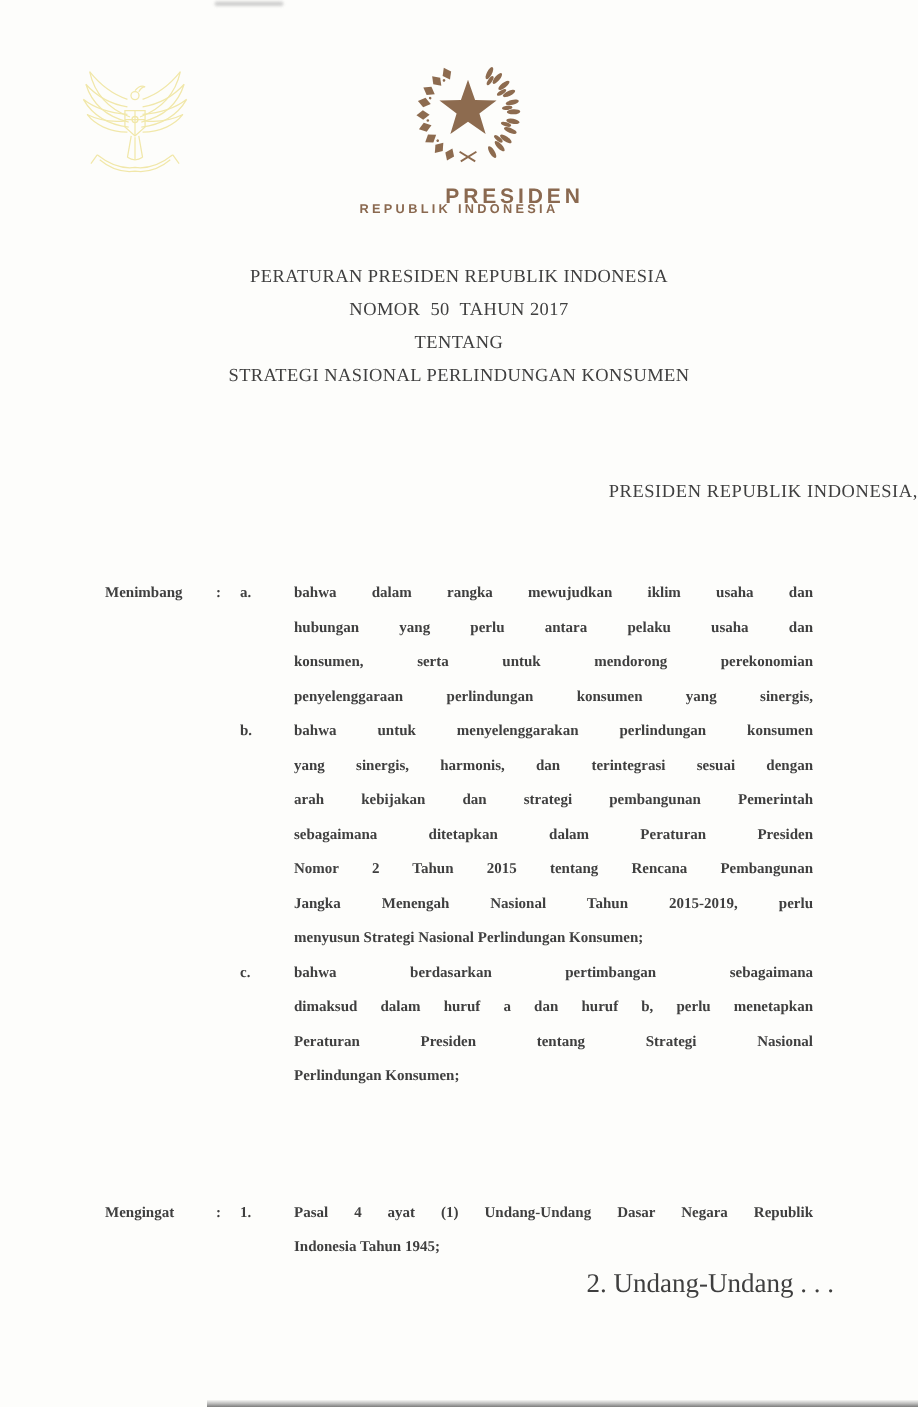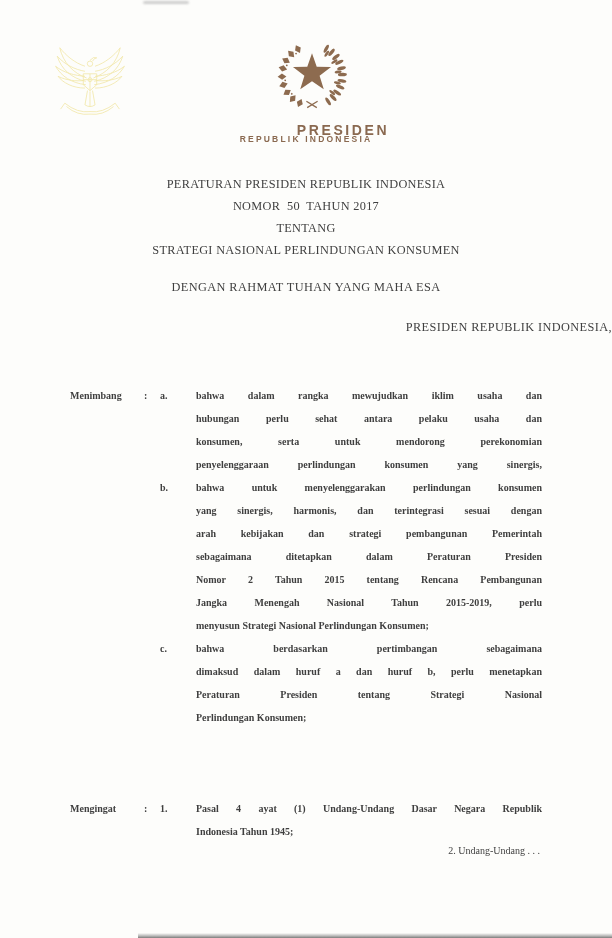--- a/index.html
+++ b/index.html
@@ -33,21 +33,21 @@
   .lbl { width:74px; flex:none; }
   .colon { width:16px; flex:none; }
   .items { flex:none; width:382px; }
   .item { display:flex; }
   .marker { width:36px; flex:none; }
   .itext { width:346px; flex:none; }
   .jl { text-align:justify; text-align-last:justify; text-justify:inter-word; }
   .jlast { text-align:left; text-align-last:left; }
   
   .catchword { position:absolute; top:845px; left:0; width:540px; text-align:right;
-    font-size:10px; }
+    font-size:18px;padding-left:16px; }
   
   .smudge-top { position:absolute; left:143px; top:1px; width:46px; height:3px;
     background:#bfbfbf; border-radius:2px; filter:blur(1px); opacity:.75; }
   .edge-bottom { position:absolute; left:138px; right:0; bottom:0; height:5px;
     background:linear-gradient(to bottom, rgba(120,120,120,0) 0%, rgba(110,110,110,.45) 55%, rgba(80,80,80,.75) 100%);
     filter:blur(.5px); }
 </style>
 </head>
 <body>
 
@@ -130,32 +130,31 @@
   <div class="letterhead l1">PRESIDEN</div>
   <div class="letterhead l2">REPUBLIK INDONESIA</div>
 
   <div class="title-block">
     <div class="title-line">PERATURAN PRESIDEN REPUBLIK INDONESIA</div>
     <div class="title-line">NOMOR  50  TAHUN 2017</div>
     <div class="title-line">TENTANG</div>
     <div class="title-line">STRATEGI NASIONAL PERLINDUNGAN KONSUMEN</div>
   </div>
 
-  <div class="invocation">DENGAN RAHMAT TUHAN YANG MAHA ESA</div>
   <div class="authority">PRESIDEN REPUBLIK INDONESIA,</div>
 
   <div class="section sec-menimbang body-text hang">
     <div class="lbl">Menimbang</div>
     <div class="colon">:</div>
     <div class="items">
       <div class="item">
         <div class="marker">a.</div>
         <div class="itext">
           <div class="jl">bahwa dalam rangka mewujudkan iklim usaha dan</div>
-          <div class="jl">hubungan perlu sehat antara pelaku usaha dan</div>
+          <div class="jl">hubungan yang perlu antara pelaku usaha dan</div>
           <div class="jl">konsumen, serta untuk mendorong perekonomian</div>
           <div class="jl">penyelenggaraan perlindungan konsumen yang sinergis,</div>
         </div>
       </div>
       <div class="item">
         <div class="marker">b.</div>
         <div class="itext">
           <div class="jl">bahwa untuk menyelenggarakan perlindungan konsumen</div>
           <div class="jl">yang sinergis, harmonis, dan terintegrasi sesuai dengan</div>
           <div class="jl">arah kebijakan dan strategi pembangunan Pemerintah</div>

